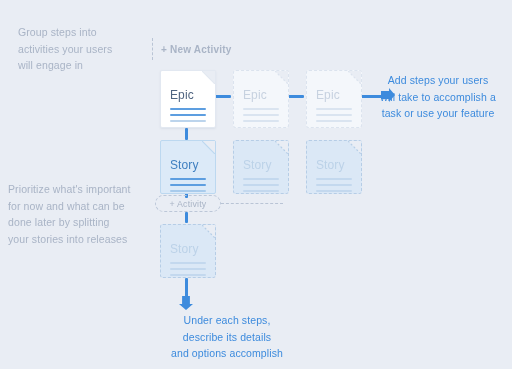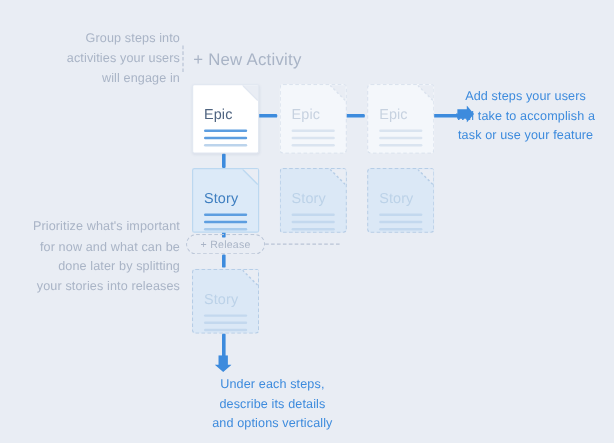--- a/index.html
+++ b/index.html
@@ -23,21 +23,20 @@
   
   .annot {
     position: absolute;
     font-size: 10.5px;
     line-height: 16.5px;
     letter-spacing: 0.1px;
     white-space: pre-line;
   }
   .annot-grey {
     color: #a9b4c6;
-    text-align: right;
   }
   .annot-blue {
     color: #3d8bdd;
     text-align: center;
   }
   #annot-group     { left: 18px;  top: 24px;  width: 132px; }
   #annot-prioritize{ left: 8px;   top: 181px; width: 142px; }
   #annot-addsteps  { left: 368px; top: 72px;  width: 140px; }
   #annot-undereach { left: 152px; top: 312px; width: 150px; }
 
@@ -50,23 +49,24 @@
     display: flex;
     align-items: center;
   }
   #new-activity-rail {
     width: 0px;
     height: 22px;
     border-left: 1.3px dashed #b9c4d5;
     margin-right: 8px;
   }
   #new-activity-label {
-    font-size: 14px;
+    font-size: 10px;
     color: #a9b4c6;
     letter-spacing: 0.2px;
+    font-weight: bold;
   }
 
   
   .card {
     position: absolute;
     box-sizing: border-box;
   }
   .card .corner {
     position: absolute;
     top: 0;
@@ -213,21 +213,21 @@
 for now and what can be
 done later by splitting
 your stories into releases</div>
 
   <div class="annot annot-blue" id="annot-addsteps">Add steps your users
 will take to accomplish a
 task or use your feature</div>
 
   <div class="annot annot-blue" id="annot-undereach">Under each steps,
 describe its details
-and options vertically</div>
+and options accomplish</div>
 
   <div id="new-activity-row">
     <div id="new-activity-rail"></div>
     <span id="new-activity-label">+ New Activity</span>
   </div>
 
   <div class="conn conn-h-solid" style="left:215px; top:95px; width:16px;"></div>
 
   <div class="conn conn-h-solid" style="left:288px; top:95px; width:16px;"></div>
 
@@ -321,21 +321,21 @@
     </svg>
     <span class="title">Story</span>
     <span class="lines">
         <i></i>
         <i></i>
         <i></i>
       </span>
   </div>
 
   <div id="release-pill">
-    <span id="release-label">+ Release</span>
+    <span id="release-label">+ Activity</span>
   </div>
 
   <div class="card story-ghost" style="left:160px; top:224px;">
     <span class="corner corner-story"></span>
     <svg class="corner-fold-line" viewBox="0 0 13 13">
       <path d="M0 0 L13 13" stroke="#b6cde6" stroke-width="1.2" stroke-dasharray="2 2" fill="none"></path>
     </svg>
     <span class="title">Story</span>
     <span class="lines">
         <i></i>

